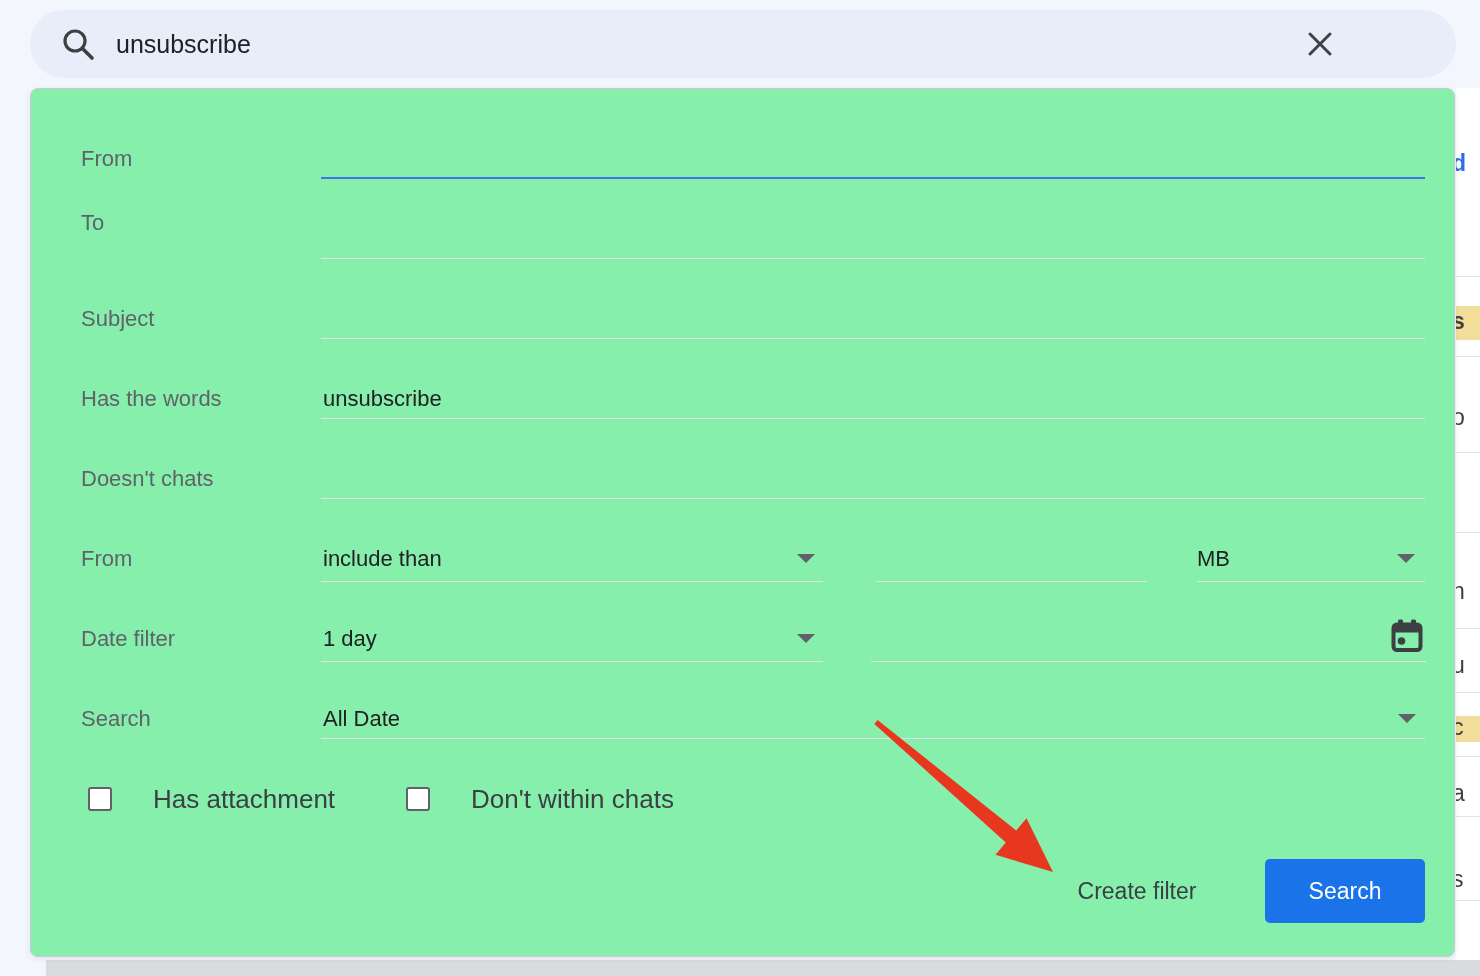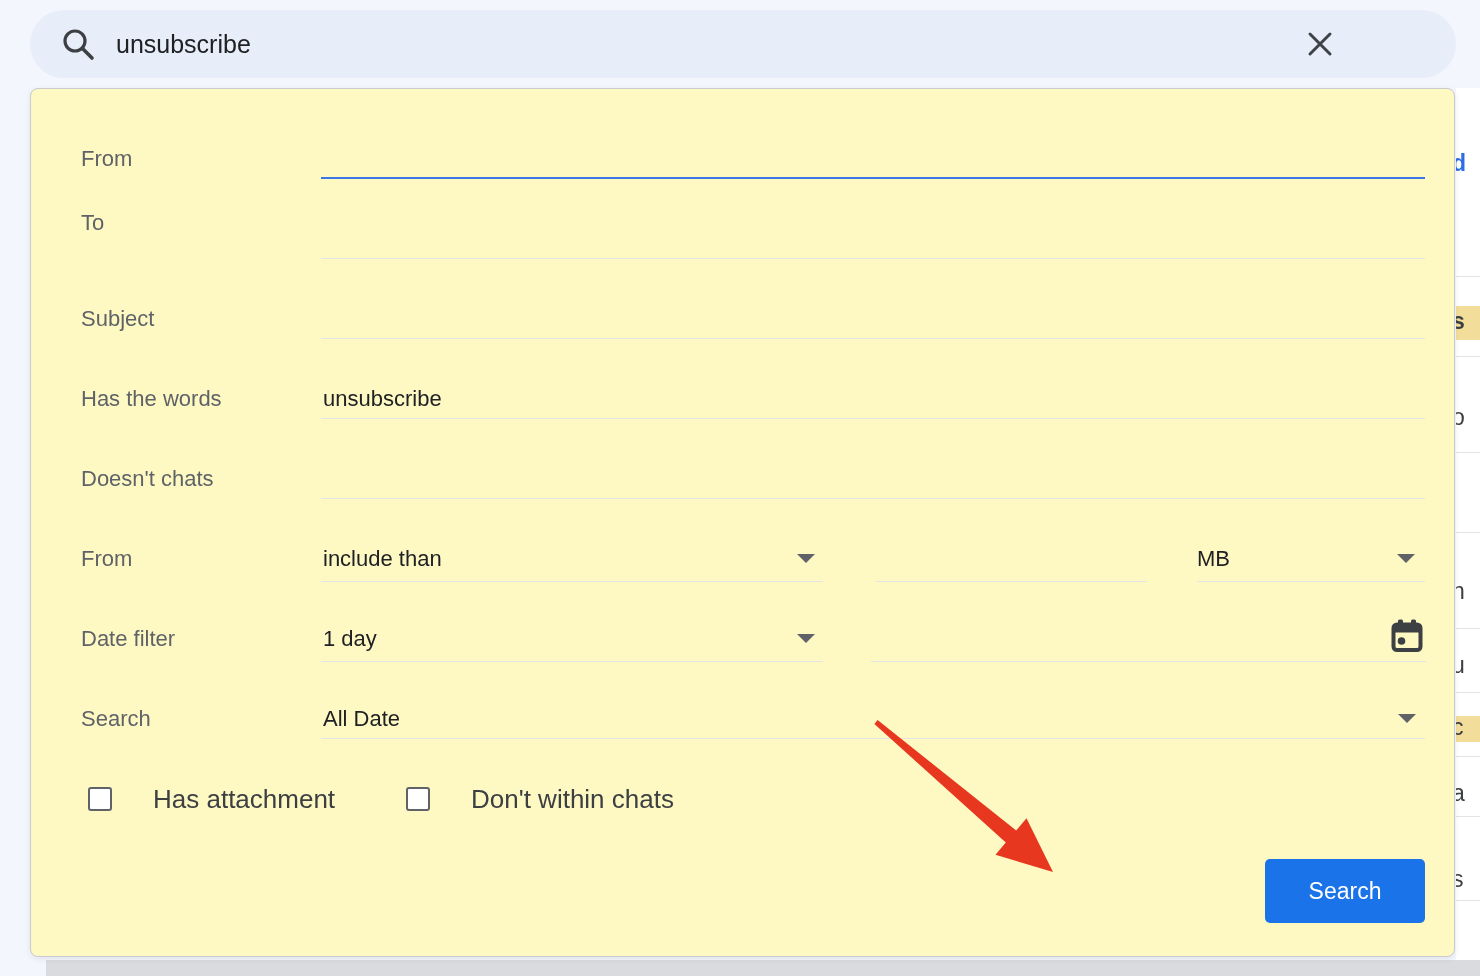--- a/index.html
+++ b/index.html
@@ -34,21 +34,21 @@
     margin-left: 20px; font-size: 25px; color: #202124; flex: 1 1 auto;
     background: transparent; border: none; outline: none;
     font-family: "Liberation Sans", "DejaVu Sans", sans-serif;
   }
   .close-btn { width: 40px; height: 40px; margin-right: 116px; flex: 0 0 auto; cursor: pointer;
     display:flex; align-items:center; justify-content:center; }
 
   
   .dialog {
     position: absolute; left: 30px; top: 88px; width: 1425px; height: 869px;
-    background: #fef9c3; border: 1px solid #c9cbce; border-radius: 8px;
+    background: #86efac; border: 1px solid #c9cbce; border-radius: 8px;
     box-shadow: 0 2px 6px rgba(0,0,0,0.08);
   }
   .row-label { position: absolute; left: 50px; font-size: 22px; color: #5f6368; transform: translateY(-50%); white-space: nowrap; }
   .field-value { position: absolute; left: 292px; font-size: 22px; color: #202124; transform: translateY(-50%); white-space: nowrap; }
   .underline { position: absolute; height: 1px; background: #e3e4e6; }
   .underline.focus { height: 2px; background: #3b78e7; }
   .dd-arrow {
     position: absolute; width: 0; height: 0;
     border-left: 9px solid transparent; border-right: 9px solid transparent;
     border-top: 9px solid #5f6368;
@@ -162,20 +162,21 @@
     <span class="row-label" style="top:630px">Search</span>
     <span class="field-value" style="top:630px">All Date</span>
     <div class="dd-arrow" style="left:1367px;top:625px"></div>
     <div class="underline" style="left:290px;top:649px;width:1104px"></div>
 
     <div class="checkbox" style="left:57px;top:698px"></div>
     <span class="cb-label" style="left:122px;top:710px">Has attachment</span>
     <div class="checkbox" style="left:375px;top:698px"></div>
     <span class="cb-label" style="left:440px;top:710px">Don't within chats</span>
 
+    <div class="create-filter">Create filter</div>
     <button class="search-btn">Search</button>
   </div>
 
   <svg class="annotation-arrow" viewBox="0 0 1480 976">
     <polygon points="877.6,720.1 1016.2,830.4 1026.5,818.2 1053,872 995.5,854.8 1005.8,842.6 874.4,723.9" fill="#e8371f"></polygon>
   </svg>
 
 </div>
 
 </body></html>

